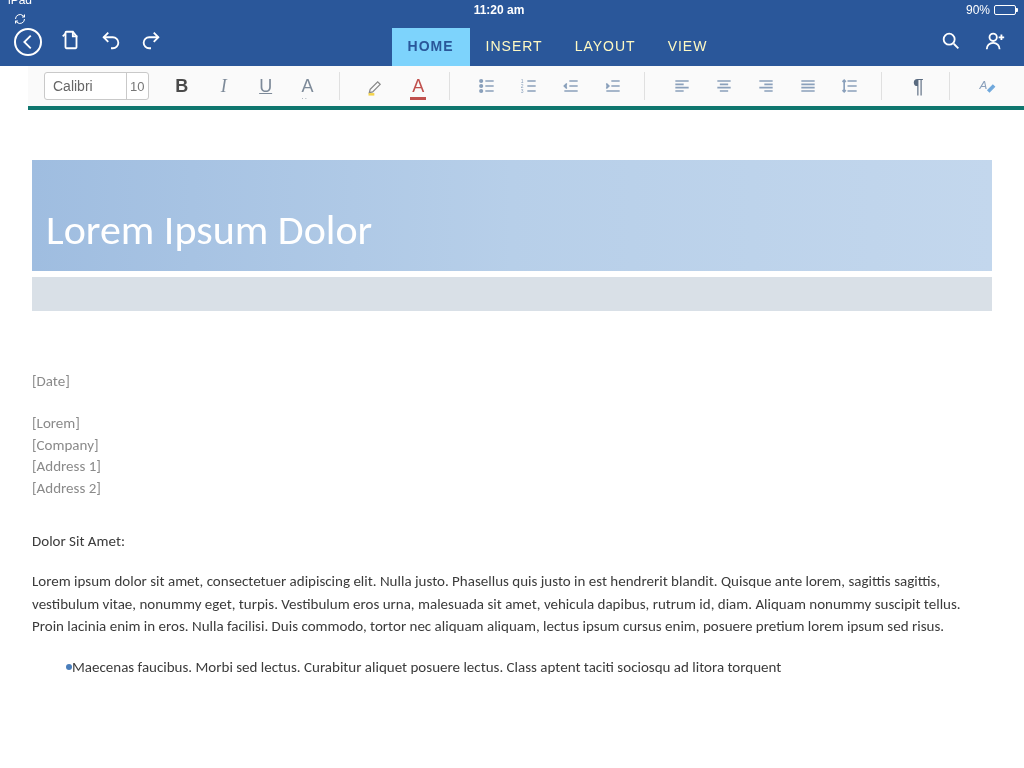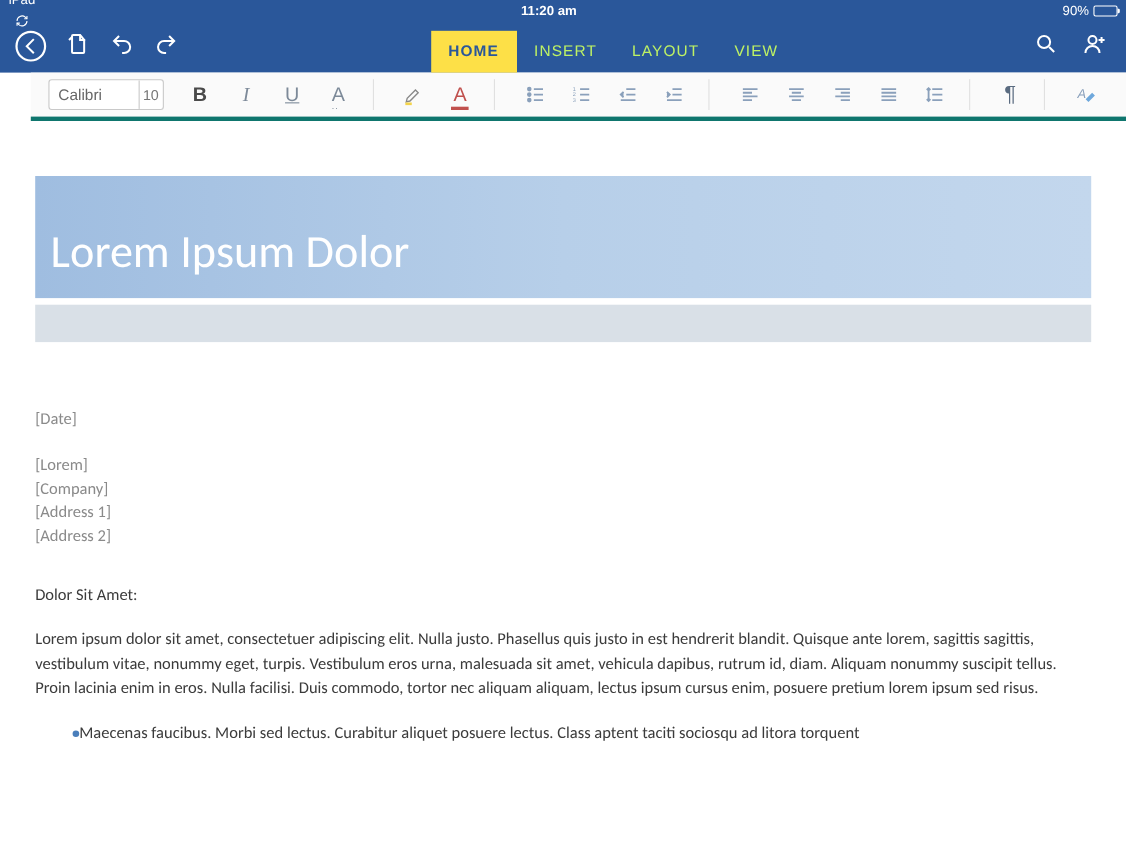--- a/index.html
+++ b/index.html
@@ -13,22 +13,22 @@
   .battery::after { content:""; position:absolute; right:-3px; top:2px; width:2px; height:4px; background:#fff; border-radius:0 1px 1px 0;}
   .battery-fill { height: 100%; width: 90%; background: #fff; }
   
   .title-area { background: #2a579a; color: #fff; }
   .doc-title { text-align: center; font-size: 12px; padding: 2px 0 0; opacity: .9; }
   .title-row { height: 46px; display: flex; align-items: flex-end; }
   .title-left { display: flex; align-items: center; gap: 18px; padding: 0 10px 10px 14px; }
   .title-left svg { width: 22px; height: 22px; }
   .circle-btn { width: 28px; height: 28px; border: 2px solid #fff; border-radius: 50%; display:flex; align-items:center; justify-content:center; }
   .tabs { flex: 1; display: flex; justify-content: center; align-items: flex-end; gap: 0; }
-  .tab { color: #bef264; font-size: 14px; letter-spacing: 1px; padding: 10px 16px 12px; cursor: pointer; }
-  .tab.active { background: #fde047; color: #2a579a; font-weight: 600; margin-left: 13px; }
+  .tab { color: #fef9c3; font-size: 14px; letter-spacing: 1px; padding: 10px 16px 12px; cursor: pointer; }
+  .tab.active { background: #7dd3fc; color: #2a579a; font-weight: 600; margin-left: 13px; }
   .title-right { display: flex; align-items: center; gap: 22px; padding: 0 18px 10px 10px; }
   .title-right svg { width: 22px; height: 22px; }
   
   .ribbon { height: 44px; background: #fafafa; border-bottom: 4px solid #0f766e; display: flex; align-items: center; padding: 0 16px; gap: 6px; margin-left: 28px; }
   .font-box { display: flex; border: 1px solid #c9c9c9; border-radius: 3px; background: #fff; height: 28px; overflow: hidden; }
   .font-name { width: 118px; padding: 0 8px; font-size: 14px; color: #666; display:flex; align-items:center; }
   .font-size { width: 34px; border-left: 1px solid #c9c9c9; text-align: center; font-size: 13px; color: #777; display:flex; align-items:center; justify-content:center;}
   .rb-group { display: flex; align-items: center; gap: 0; margin-left: 6px; }
   .rb-btn { width: 42px; height: 34px; display: flex; align-items: center; justify-content: center; color: #7d8a99; font-size: 18px; cursor: pointer; }
   .rb-sep { width: 1px; height: 28px; background: #e0e0e0; margin: 0 4px; }

